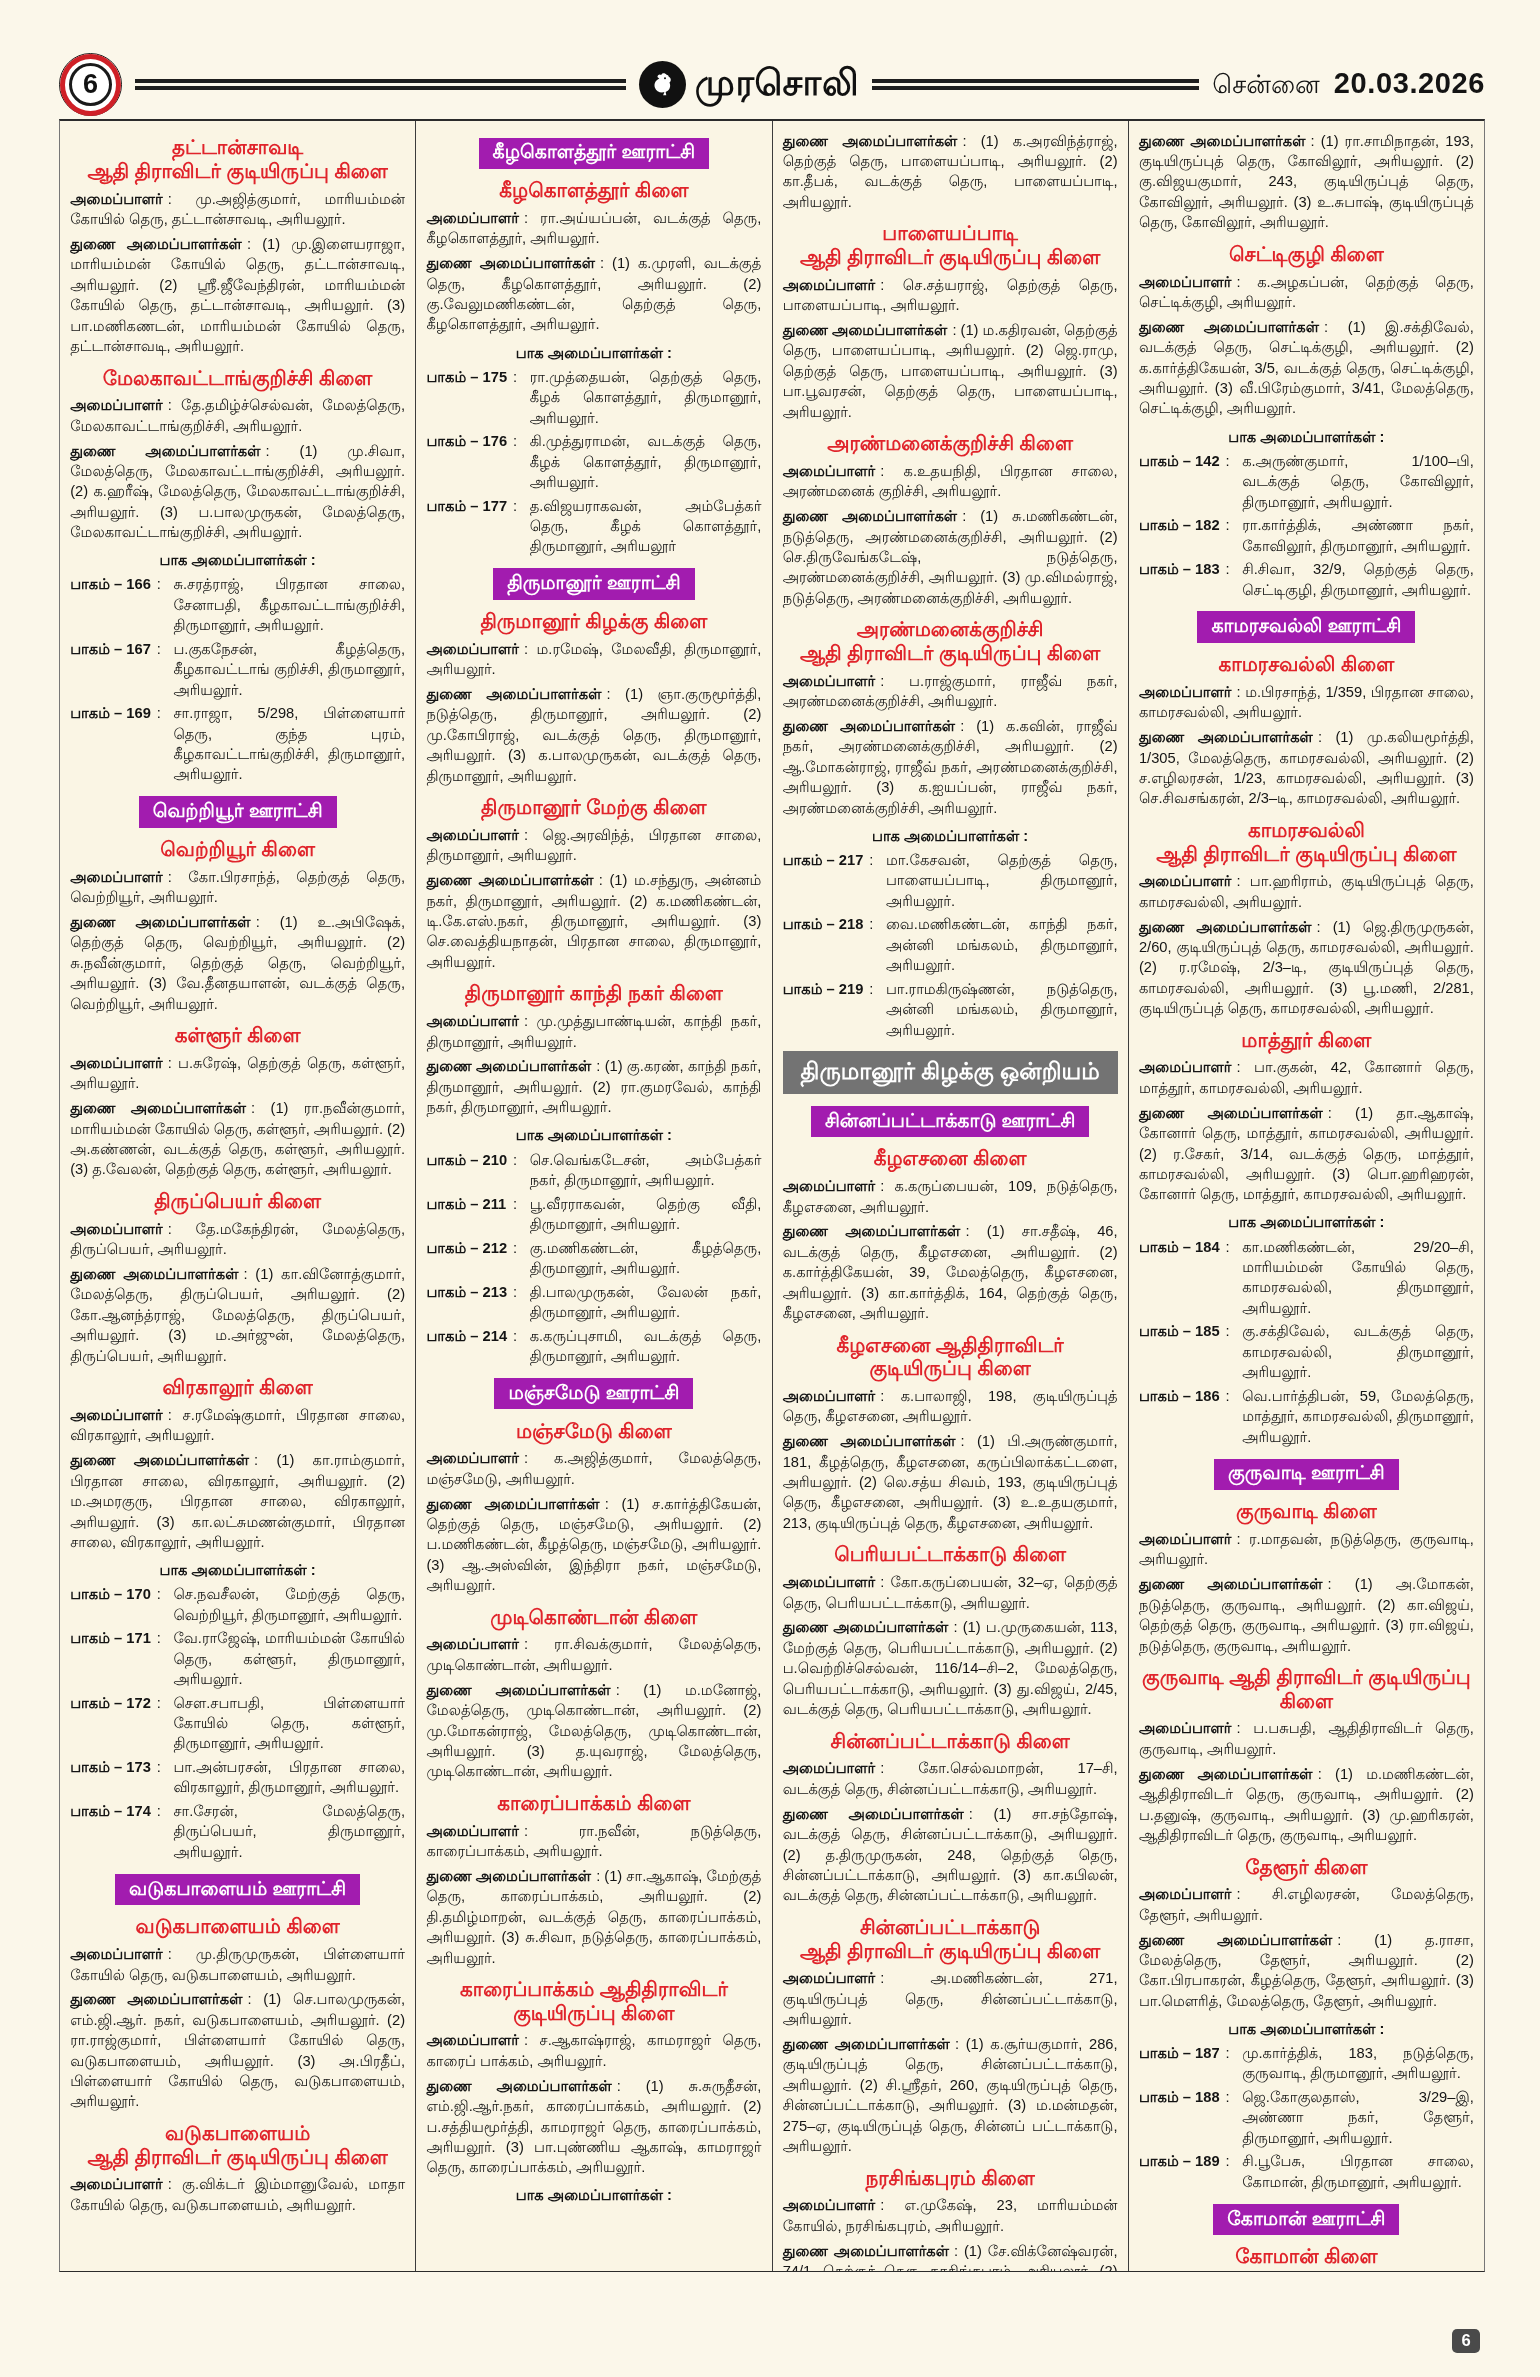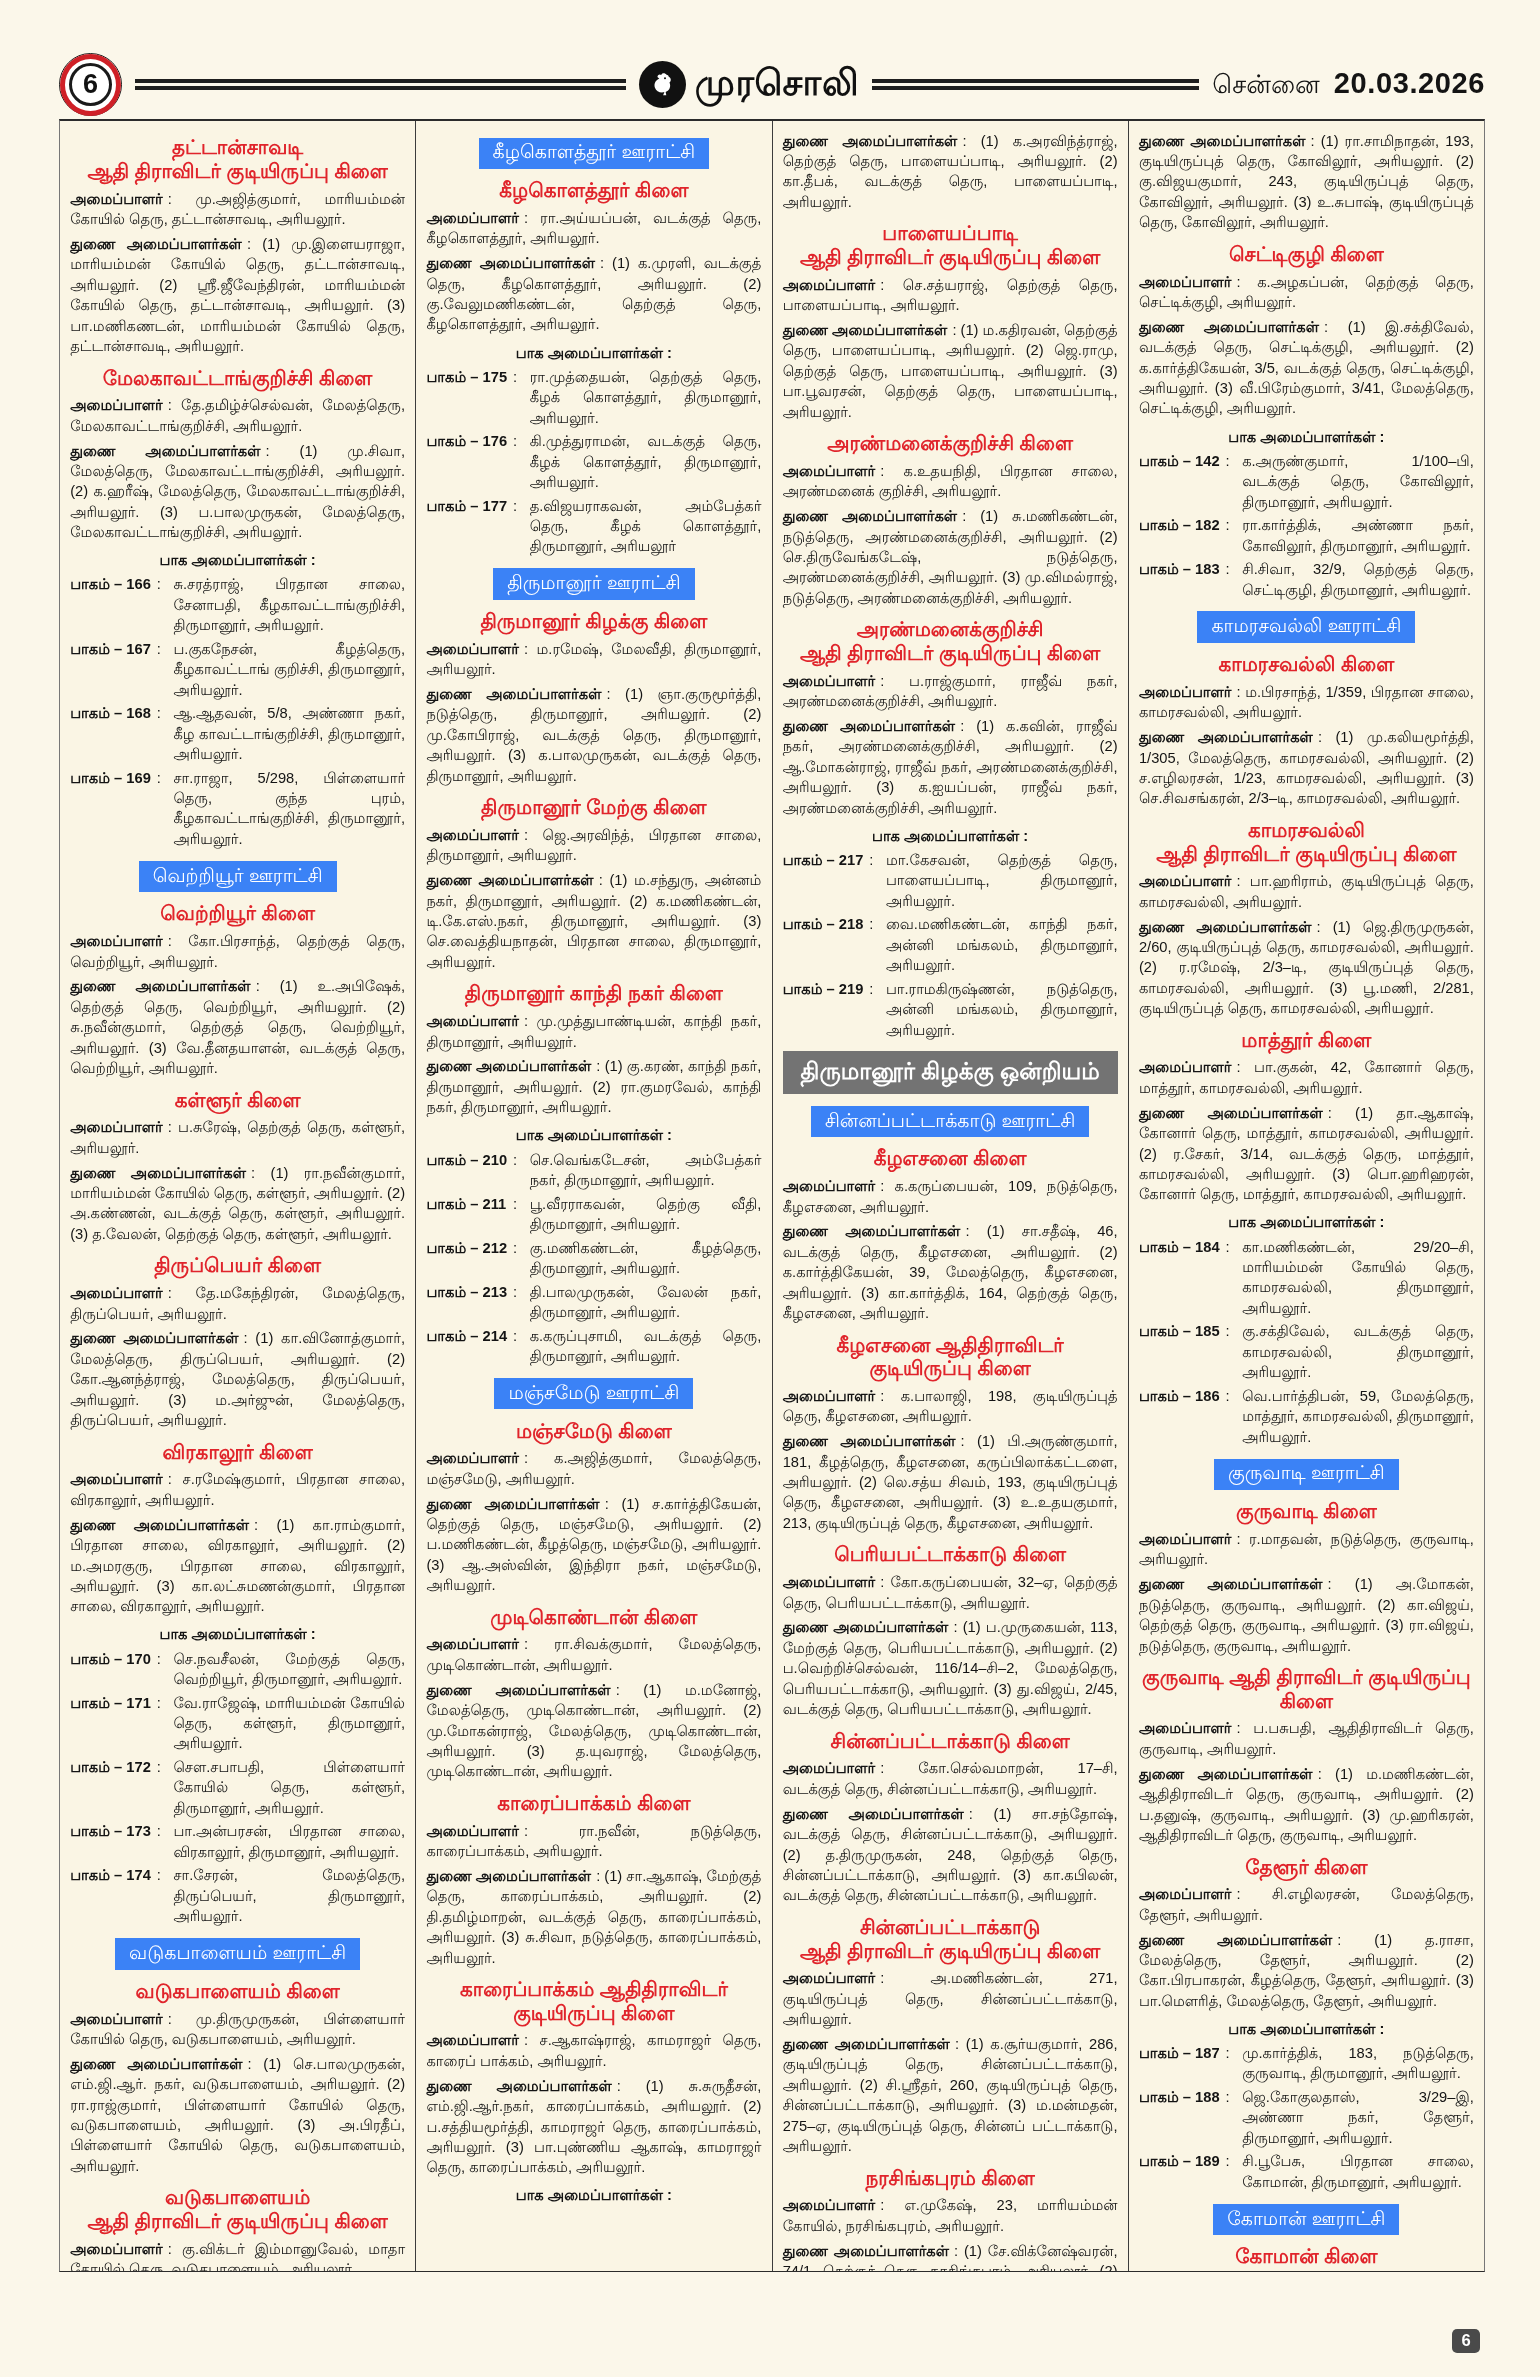--- a/index.html
+++ b/index.html
@@ -24,21 +24,21 @@
   
   .columns{position:absolute;left:59px;right:56px;top:119px;bottom:105px;display:flex;
            border-top:2.6px solid #2b2b2b;border-bottom:1.9px solid #2b2b2b;
            border-left:1.3px solid #777;border-right:1.3px solid #777;background:#faf5e4;justify-content:flex-end;}
   .col{flex:1 1 0;padding:5.1px 10.2px 0 10.2px;border-right:1.9px solid #3c3c3c;overflow:hidden;
        font-size:14.7px;line-height:20.4px;text-align:justify;}
   .col:last-child{border-right:none;}
   .br-head{color:#e0242b;font-weight:bold;font-size:20px;line-height:23.6px;text-align:center;
            margin:10.2px 0 5.1px;white-space:pre-line;}
   .pan-wrap{text-align:center;margin:11.5px 0 3.8px;}
-  .pan-box{display:inline-block;background:#3b82f6;color:#ffffff;font-weight:normal;font-size:19px;
+  .pan-box{display:inline-block;background:#a21caf;color:#ffffff;font-weight:bold;font-size:19px;
            line-height:22px;padding:3.8px 14px 5.7px;}
   .union-band{background:#737373;color:#ffffff;font-weight:bold;font-size:23px;line-height:25.5px;
               text-align:center;padding:7.7px 2.6px 9.6px;margin:11.5px 0 6.4px;}
   .sec-label{text-align:center;font-weight:bold;margin:7.7px 0 3.8px;}
   .para{margin:4.5px 0;}
   .para .plead{margin-right:5.1px;}
   .part-row{display:grid;grid-template-columns:84px 14px 1fr;column-gap:2.6px;margin:3.2px 0;}
   .part-num{font-weight:bold;white-space:nowrap;}
   .part-colon::before{content:":";}
   
@@ -88,25 +88,20 @@
           <b class="part-num">பாகம் – 166</b>
           <span class="part-colon"></span>
           <span class="part-text">சு.சரத்ராஜ், பிரதான சாலை, சேனாபதி, கீழகாவட்டாங்குறிச்சி, திருமானூர், அரியலூர்.</span>
         </div>
         <div class="part-row">
           <b class="part-num">பாகம் – 167</b>
           <span class="part-colon"></span>
           <span class="part-text">ப.குகநேசன், கீழத்தெரு, கீழகாவட்டாங் குறிச்சி, திருமானூர், அரியலூர்.</span>
         </div>
         <div class="part-row">
-          <b class="part-num">பாகம் – 168</b>
-          <span class="part-colon"></span>
-          <span class="part-text">ஆ.ஆதவன், 5/8, அண்ணா நகர், கீழ காவட்டாங்குறிச்சி, திருமானூர், அரியலூர்.</span>
-        </div>
-        <div class="part-row">
           <b class="part-num">பாகம் – 169</b>
           <span class="part-colon"></span>
           <span class="part-text">சா.ராஜா, 5/298, பிள்ளையார் தெரு, குந்த புரம், கீழகாவட்டாங்குறிச்சி, திருமானூர், அரியலூர்.</span>
         </div>
         <div class="pan-wrap"><span class="pan-box">வெற்றியூர் ஊராட்சி</span></div>
         <div class="br-head">வெற்றியூர் கிளை</div>
         <p class="para"><b class="plead">அமைப்பாளர்</b><span class="ptext">: கோ.பிரசாந்த், தெற்குத் தெரு, வெற்றியூர், அரியலூர்.</span></p>
         <p class="para"><b class="plead">துணை அமைப்பாளர்கள்</b><span class="ptext">: (1) உ.அபிஷேக், தெற்குத் தெரு, வெற்றியூர், அரியலூர். (2) சு.நவீன்குமார், தெற்குத் தெரு, வெற்றியூர், அரியலூர். (3) வே.தீனதயாளன், வடக்குத் தெரு, வெற்றியூர், அரியலூர்.</span></p>
         <div class="br-head">கள்ளூர் கிளை</div>
         <p class="para"><b class="plead">அமைப்பாளர்</b><span class="ptext">: ப.சுரேஷ், தெற்குத் தெரு, கள்ளூர், அரியலூர்.</span></p>

